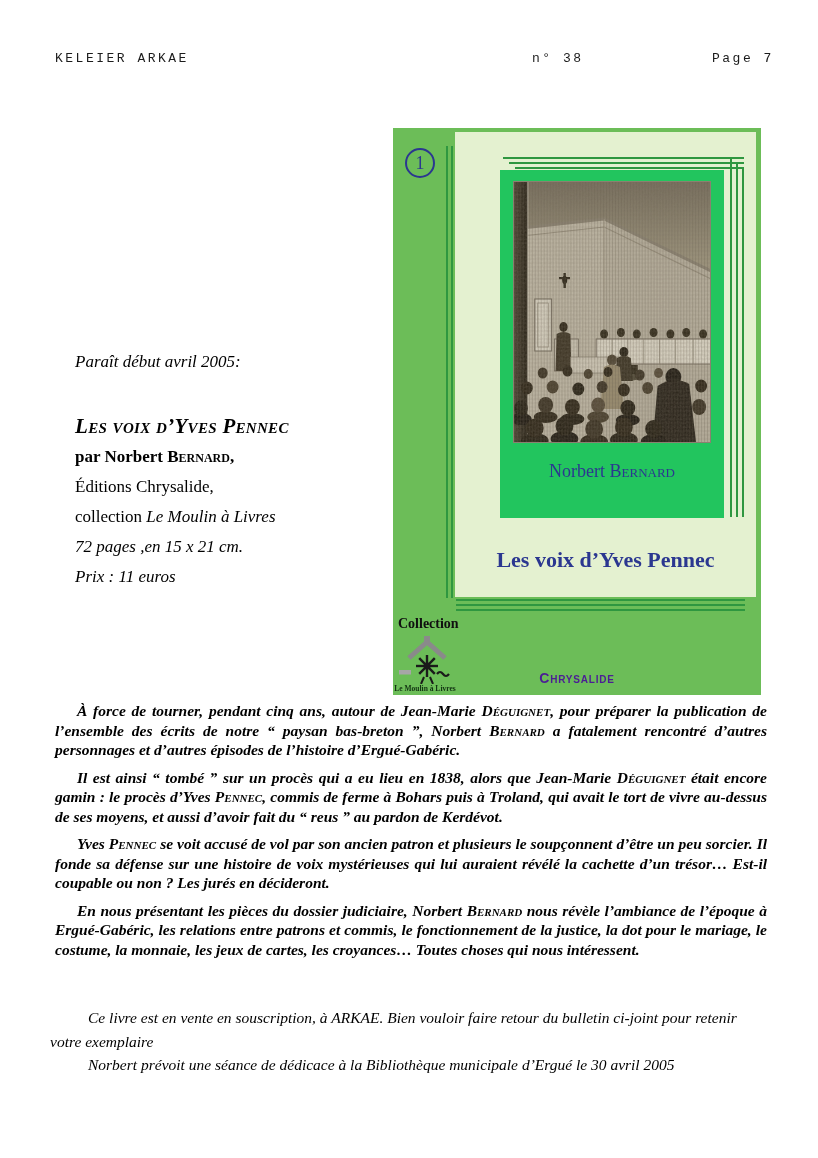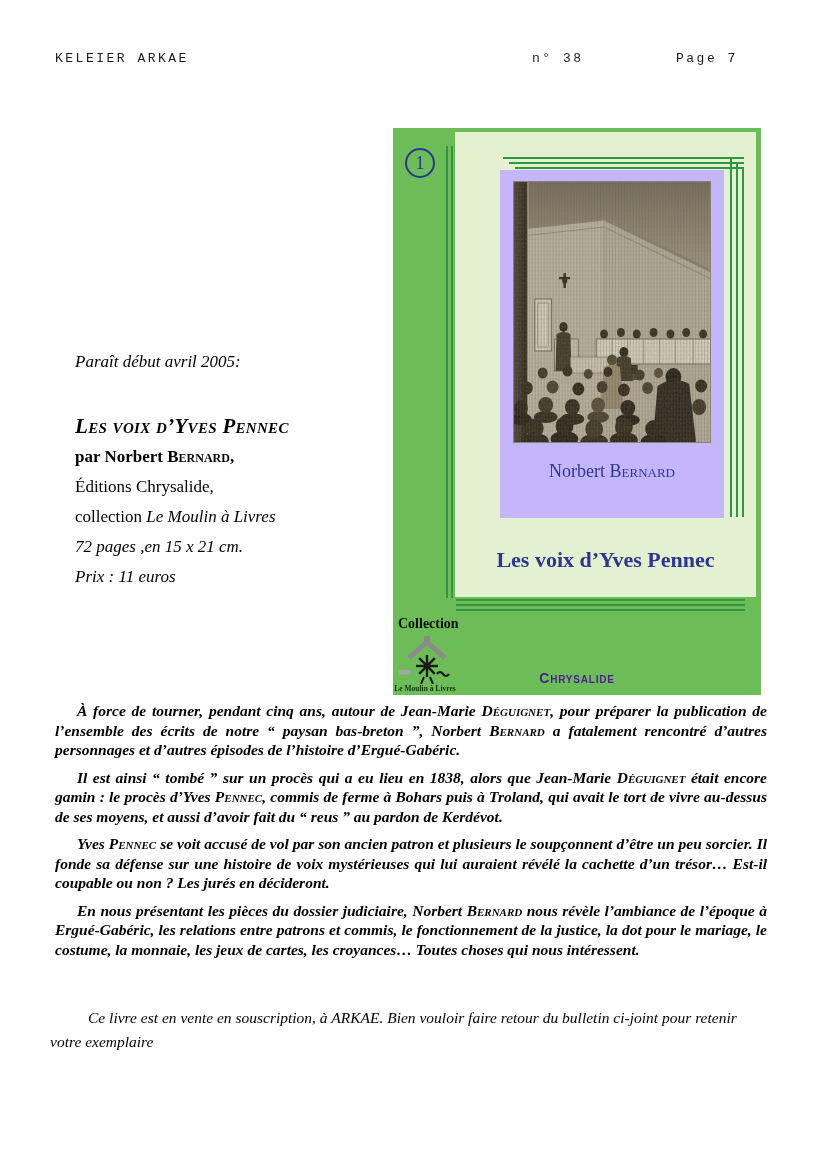--- a/index.html
+++ b/index.html
@@ -8,21 +8,21 @@
 
   
   .it{font-style:italic}
   .sc{font-variant:small-caps}
 
   
   .hdr{position:absolute;top:51px;font-family:"Liberation Mono",monospace;
        font-size:13px;letter-spacing:2.5px;color:var(--header-ink,#1c1c1c);white-space:nowrap;}
   #hdr-left{left:55px;}
   #hdr-center{left:532px;text-align:right;}
-  #hdr-right{left:676px;}
+  #hdr-right{left:712px;}
 
   
   #info{position:absolute;left:75px;top:352px;width:310px;font-size:17px;line-height:20px;}
   .info-line{white-space:nowrap;}
   #info-announce{font-style:italic;margin-bottom:42px;}
   #info-title{font-weight:bold;font-style:italic;font-size:21px;line-height:24px;margin-bottom:9px;letter-spacing:.3px;}
   #info-author{font-weight:bold;margin-bottom:10px;}
   #info-editions{margin-bottom:10px;}
   #info-collection{margin-bottom:10px;}
   #info-format{font-style:italic;margin-bottom:10px;}
@@ -43,21 +43,21 @@
   #gl-t1{left:110px;top:29px;width:241px;height:2px;}
   #gl-t2{left:116px;top:34px;width:235px;height:2px;}
   #gl-t3{left:122px;top:39px;width:229px;height:2px;}
   #gl-r1{left:337px;top:29px;width:2px;height:360px;}
   #gl-r2{left:343px;top:34px;width:2px;height:355px;}
   #gl-r3{left:349px;top:39px;width:2px;height:350px;}
   #gl-b1{left:63px;top:471px;width:289px;height:2px;}
   #gl-b2{left:63px;top:476px;width:289px;height:2px;}
   #gl-b3{left:63px;top:481px;width:289px;height:2px;}
 
-  #white-card{position:absolute;left:107px;top:42px;width:224px;height:348px;background:#c4b5fd;}
+  #white-card{position:absolute;left:107px;top:42px;width:224px;height:348px;background:#22c55e;}
   #engraving{position:absolute;left:13px;top:11px;width:198px;height:262px;}
   #cover-author{position:absolute;left:0;right:0;top:291px;text-align:center;
         color:var(--navy,#2b3790);font-size:18px;}
   #cover-title{position:absolute;left:62px;top:419px;width:301px;text-align:center;
         font-weight:bold;font-size:22px;color:var(--navy,#2b3790);}
 
   #collection-label{position:absolute;left:5px;top:488px;font-weight:bold;font-size:14px;color:#101010;}
   #moulin-logo{position:absolute;left:6px;top:508px;}
   #logo-caption{position:absolute;left:0px;top:556px;width:64px;text-align:center;
         font-weight:bold;font-size:7.5px;color:#123312;}
@@ -242,15 +242,16 @@
 
   <div id="bodytext">
     <p><span>À force de tourner, pendant cinq ans, autour de Jean-Marie </span><span class="sc">Déguignet</span><span>, pour préparer la publication de l’ensemble des écrits de notre “ paysan bas-breton ”, Norbert </span><span class="sc">Bernard</span><span> a fatalement rencontré d’autres personnages et d’autres épisodes de l’histoire d’Ergué-Gabéric.</span></p>
     <p><span>Il est ainsi “ tombé ” sur un procès qui a eu lieu en 1838, alors que Jean-Marie </span><span class="sc">Déguignet</span><span> était encore gamin : le procès d’Yves </span><span class="sc">Pennec</span><span>, commis de ferme à Bohars puis à Troland, qui avait le tort de vivre au-dessus de ses moyens, et aussi d’avoir fait du “ reus ” au pardon de Kerdévot.</span></p>
     <p><span>Yves </span><span class="sc">Pennec</span><span> se voit accusé de vol par son ancien patron et plusieurs le soupçonnent d’être un peu sorcier. Il fonde sa défense sur une histoire de voix mystérieuses qui lui auraient révélé la cachette d’un trésor… Est-il coupable ou non ? Les jurés en décideront.</span></p>
     <p><span>En nous présentant les pièces du dossier judiciaire, Norbert </span><span class="sc">Bernard</span><span> nous révèle l’ambiance de l’époque à Ergué-Gabéric, les relations entre patrons et commis, le fonctionnement de la justice, la dot pour le mariage, le costume, la monnaie, les jeux de cartes, les croyances… Toutes choses qui nous intéressent.</span></p>
   </div>
 
   <div id="footer">
     <p>Ce livre est en vente en souscription, à ARKAE. Bien vouloir faire retour du bulletin ci-joint pour retenir votre exemplaire</p>
+    <p>Norbert prévoit une séance de  dédicace à la Bibliothèque municipale d’Ergué le 30 avril 2005</p>
   </div>
 
 </div>
 
 </body></html>

